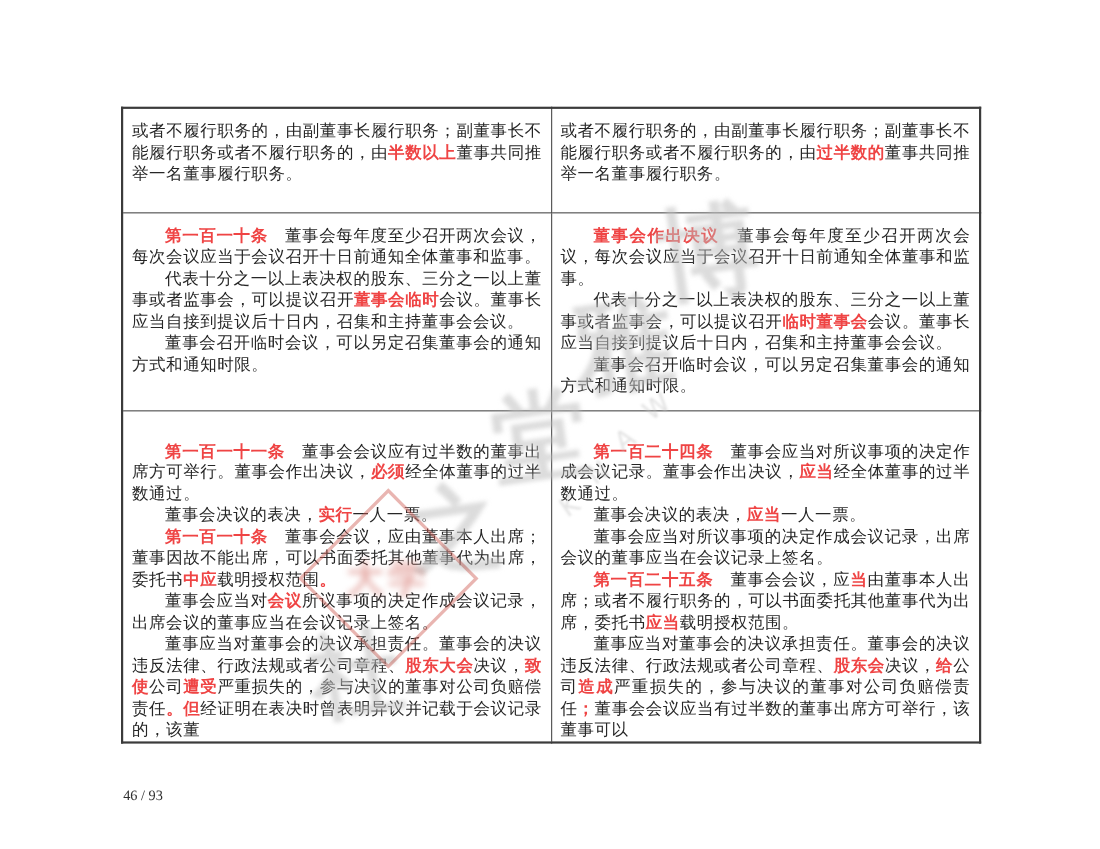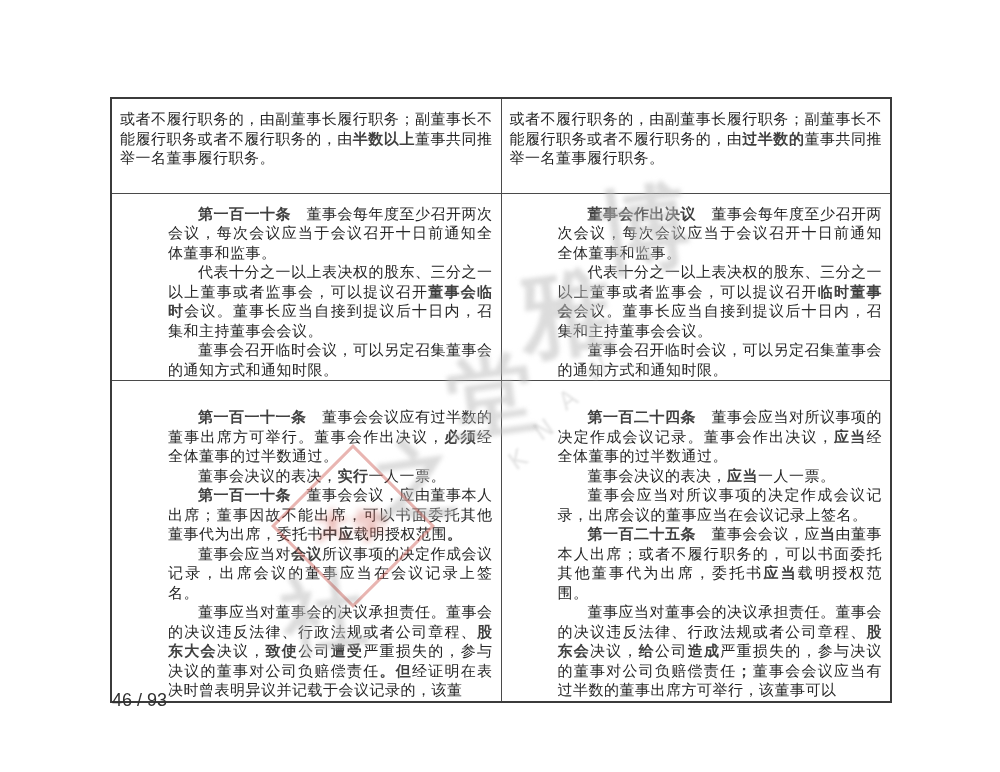--- a/index.html
+++ b/index.html
@@ -29,27 +29,27 @@
     letter-spacing:0.5px;
     text-align:justify;
     overflow:hidden;
     box-sizing:border-box;
   }
   table.compare{border:2px solid #3b3b3b;}
   tr.r1 td{height:95px;}
   tr.r2 td{height:180px;}
   tr.r3 td{height:296px;padding-top:27px;}
   .para{margin:0;}
-  .para.indent{text-indent:2em;margin-left:48px;}
-  .red{color:#404040;font-weight:bold;}
+  .para.indent{text-indent:2em;}
+  .red{color:#ef4444;font-weight:bold;}
   
   .page-number{
-    position:absolute;left:112px;top:690px;
-    font-size:18px;color:#303030;
-    font-family:Liberation Sans, sans-serif;
+    position:absolute;left:112px;top:715px;
+    font-size:13px;color:#303030;
+    font-family:Liberation Serif, serif;
     z-index:1;
   }
   
   .watermark-layer{
     position:absolute;left:0;top:0;width:1000px;height:772px;
     z-index:2;pointer-events:none;
   }
   .wm-glyph{
     position:absolute;
     color:#bfbfbf;

